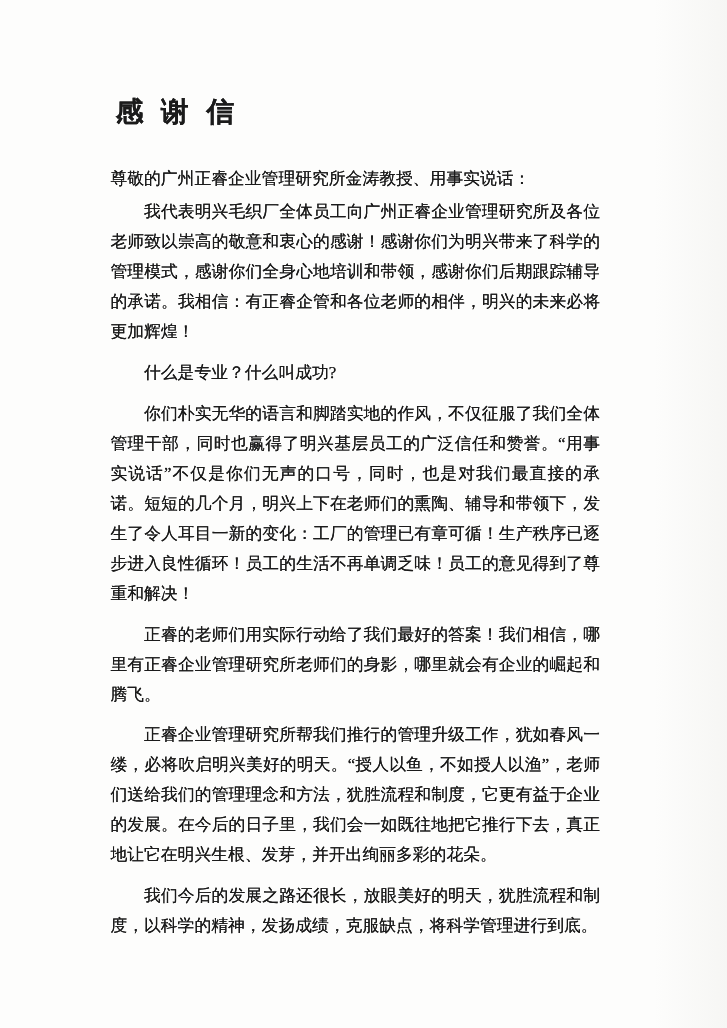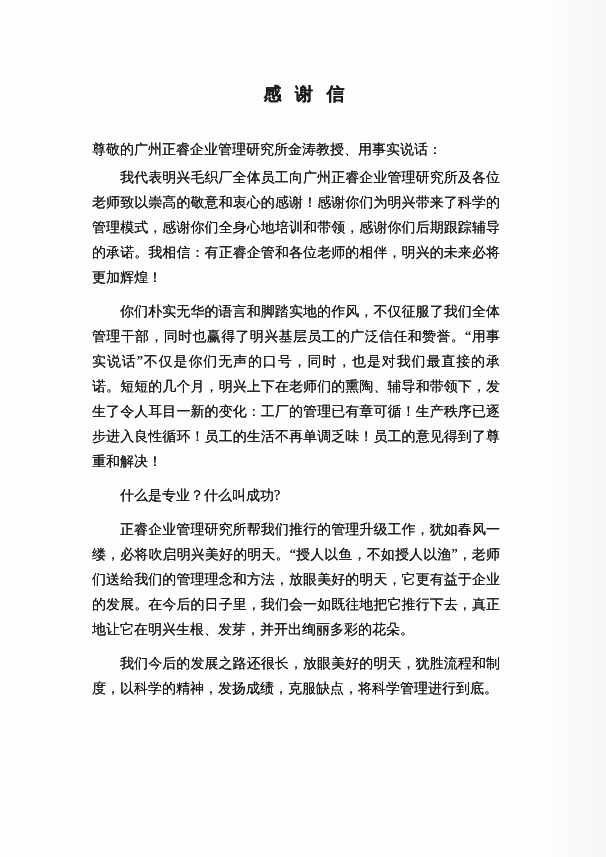--- a/index.html
+++ b/index.html
@@ -28,24 +28,24 @@
     position: absolute;
     left: 92px;
     top: 80px;
     width: 424px;
     font-size: 14px;
     line-height: 25px;
     text-shadow: 0 0 0.5px currentColor; 
   }
   .title {
     margin: 0 0 29px 0;
-    font-size: 18px;
+    font-size: 23px;
     line-height: 28px;
     font-weight: 700;
-    text-align: center;
+    text-align: left;
     letter-spacing: 4.5px;
     text-indent: 4.5px;
   }
   .salutation {
     margin: 0 0 3px 0;
     text-indent: 0;
   }
   .greeting {
     margin: 0 0 9px 0;
     text-indent: 2em;
@@ -62,22 +62,23 @@
 
 <div class="page">
   <div class="letter">
     <h1 class="title">感 谢 信</h1>
 
     <div class="salutation">尊敬的广州正睿企业管理研究所金涛教授、用事实说话：</div>
 
 
     <p class="para">我代表明兴毛织厂全体员工向广州正睿企业管理研究所及各位老师致以崇高的敬意和衷心的感谢！感谢你们为明兴带来了科学的管理模式，感谢你们全身心地培训和带领，感谢你们后期跟踪辅导的承诺。我相信：有正睿企管和各位老师的相伴，明兴的未来必将更加辉煌！</p>
 
+    <p class="para">什么是专业？什么叫成功?</p>
+
     <p class="para">你们朴实无华的语言和脚踏实地的作风，不仅征服了我们全体管理干部，同时也赢得了明兴基层员工的广泛信任和赞誉。“用事实说话”不仅是你们无声的口号，同时，也是对我们最直接的承诺。短短的几个月，明兴上下在老师们的熏陶、辅导和带领下，发生了令人耳目一新的变化：工厂的管理已有章可循！生产秩序已逐步进入良性循环！员工的生活不再单调乏味！员工的意见得到了尊重和解决！</p>
 
-    <p class="para">什么是专业？什么叫成功?</p>
+    <p class="para">正睿的老师们用实际行动给了我们最好的答案！我们相信，哪里有正睿企业管理研究所老师们的身影，哪里就会有企业的崛起和腾飞。</p>
 
-
-    <p class="para">正睿企业管理研究所帮我们推行的管理升级工作，犹如春风一缕，必将吹启明兴美好的明天。“授人以鱼，不如授人以渔”，老师们送给我们的管理理念和方法，放眼美好的明天，它更有益于企业的发展。在今后的日子里，我们会一如既往地把它推行下去，真正地让它在明兴生根、发芽，并开出绚丽多彩的花朵。</p>
+    <p class="para">正睿企业管理研究所帮我们推行的管理升级工作，犹如春风一缕，必将吹启明兴美好的明天。“授人以鱼，不如授人以渔”，老师们送给我们的管理理念和方法，犹胜流程和制度，它更有益于企业的发展。在今后的日子里，我们会一如既往地把它推行下去，真正地让它在明兴生根、发芽，并开出绚丽多彩的花朵。</p>
 
     <p class="para">我们今后的发展之路还很长，放眼美好的明天，犹胜流程和制度，以科学的精神，发扬成绩，克服缺点，将科学管理进行到底。</p>
   </div>
 </div>
 
 </body></html>

